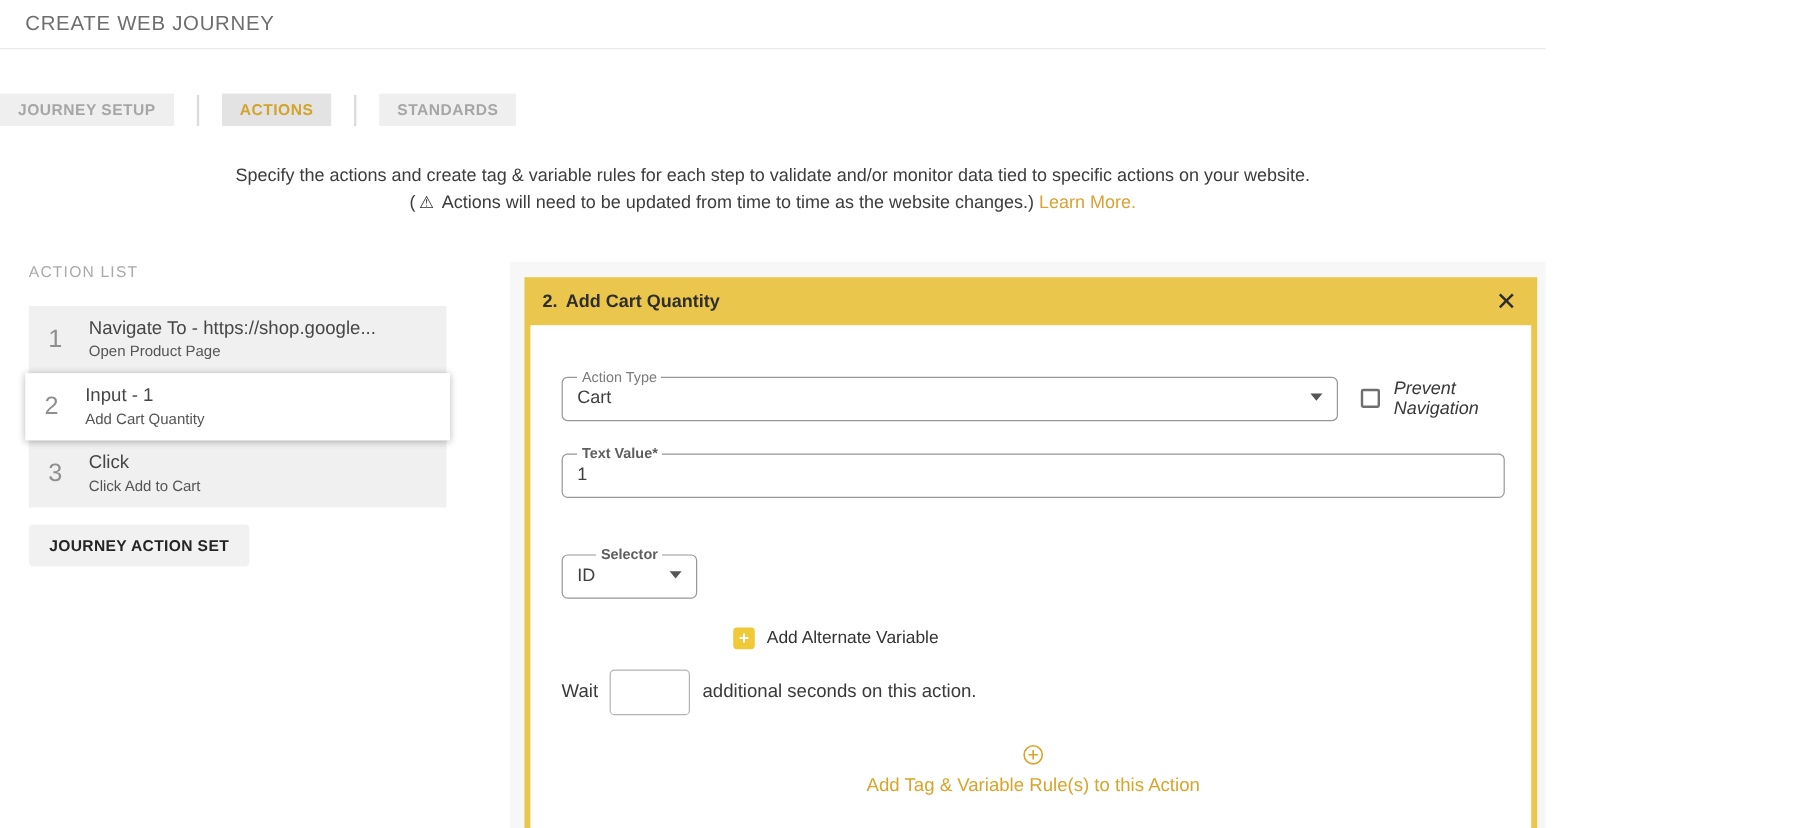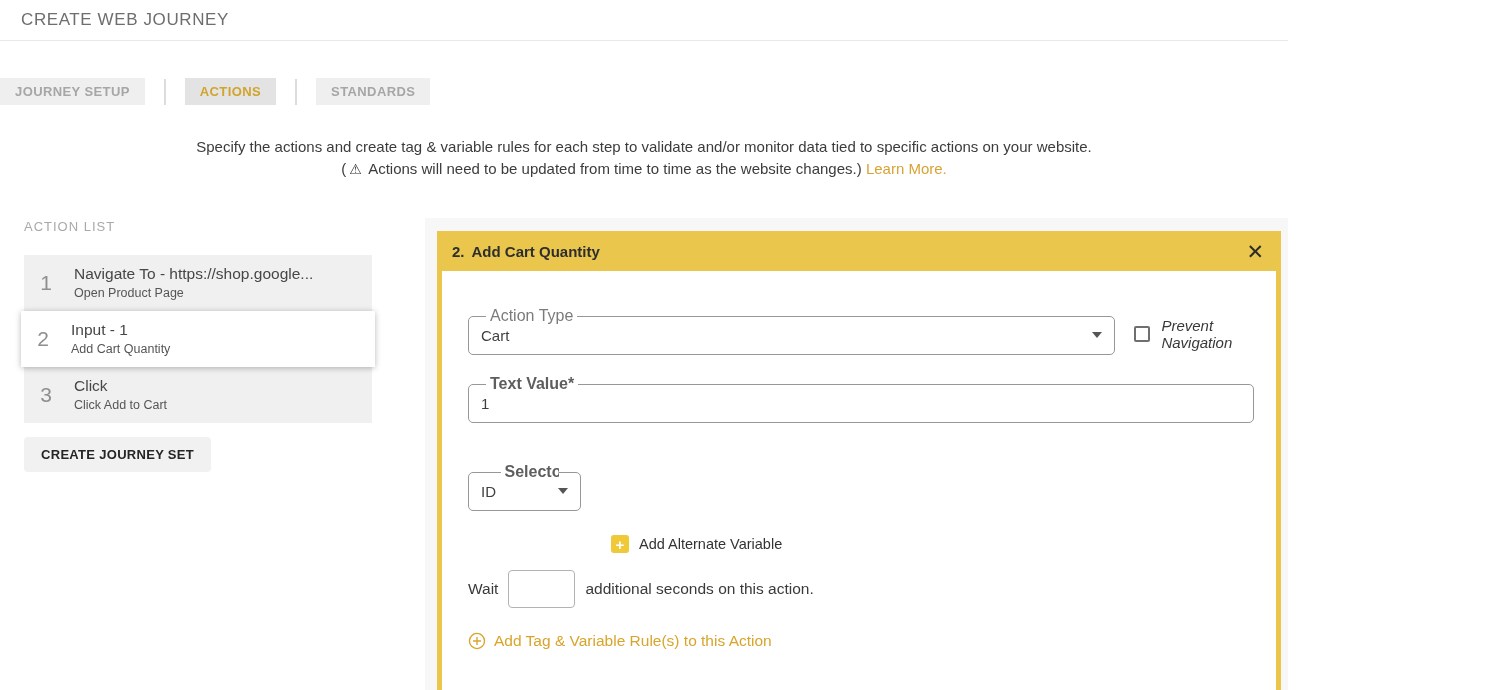--- a/index.html
+++ b/index.html
@@ -50,21 +50,21 @@
                  background:#eac74c; padding:0 5px 5px 5px; }
   .editor-header { height:40px; display:flex; align-items:center; padding:0 12px 0 10px; }
   .editor-step { font-size:15px; font-weight:700; color:#2e2e2e; margin-right:7px; }
   .editor-title { font-size:15px; font-weight:700; color:#2e2e2e; }
   .close-btn { margin-left:auto; font-size:21px; color:#2c2c2c; line-height:1; cursor:pointer; }
   .editor-body { background:#fff; height:calc(100% - 40px); padding:37px 22px 0 26px; }
 
   
   fieldset.mfield { border:1px solid #979797; border-radius:5px; padding:0 12px 9px 12px;
                     background:#fff; }
-  fieldset.mfield legend { font-size:16px; color:#7b7b7b; padding:0 4px; margin-left:5px;
+  fieldset.mfield legend { font-size:12px; color:#7b7b7b; padding:0 4px; 
                            line-height:1; white-space:nowrap; }
   fieldset.mfield legend.strong { color:#5e5e5e; font-weight:700; }
   fieldset.mfield .fval { display:flex; align-items:center; font-size:15px; color:#3f3f3f;
                           margin-top:1px; min-height:20px; }
   fieldset.mfield input { border:none; outline:none; width:100%; font-size:15px; color:#3f3f3f;
                           font-family:inherit; background:transparent; padding:0; }
   .chevron { width:0; height:0; border-left:5px solid transparent; border-right:5px solid transparent;
              border-top:6px solid #555; margin-left:auto; }
   fieldset.narrow legend { max-width:58px; overflow:hidden;text-align:center; }
 
@@ -85,21 +85,21 @@
   .plus-box { width:18px; height:18px; background:#efc937; border-radius:3px; color:#fff;
               font-size:15px; font-weight:700; display:flex; align-items:center; justify-content:center;
               line-height:1; flex:none; }
   .alt-selectors-label { font-size:14.5px; color:#333; }
 
   .wait-row { display:flex; align-items:center; margin-top:17px; font-size:15.5px; color:#3a3a3a; }
   .wait-input { width:67px; height:38px; border:1px solid #b3b3b3; border-radius:4px; margin:0 10px;
                 font-size:15px; font-family:inherit; padding:0 8px; color:#3f3f3f; outline:none; }
 
   .add-rule { display:flex; align-items:center; gap:8px; margin-top:24px; color:#d9a42b;
-              font-size:15.5px; cursor:pointer; }
+              font-size:15.5px; cursor:pointer;flex-direction:column; }
   .add-rule svg { display:block; }
 </style>
 </head>
 <body>
 
 <div class="page">
 
   <div class="topbar">
     <div class="topbar-title">CREATE WEB JOURNEY</div>
   </div>
@@ -141,21 +141,21 @@
     <div class="action-item">
       <div class="num">3</div>
       <div>
         <div class="t">Click</div>
         <div class="s">Click Add to Cart</div>
       </div>
     </div>
   </div>
 
   <div class="action-buttons">
-    <button class="btn btn-gray">CREATE JOURNEY SET</button>
+    <button class="btn btn-gray">JOURNEY ACTION SET</button>
   </div>
 
   <div class="editor-region">
     <div class="editor-card">
       <div class="editor-header">
         <span class="editor-step">2.</span>
         <span class="editor-title">Add Cart Quantity</span>
         <span class="close-btn">✕</span>
       </div>
       <div class="editor-body">

